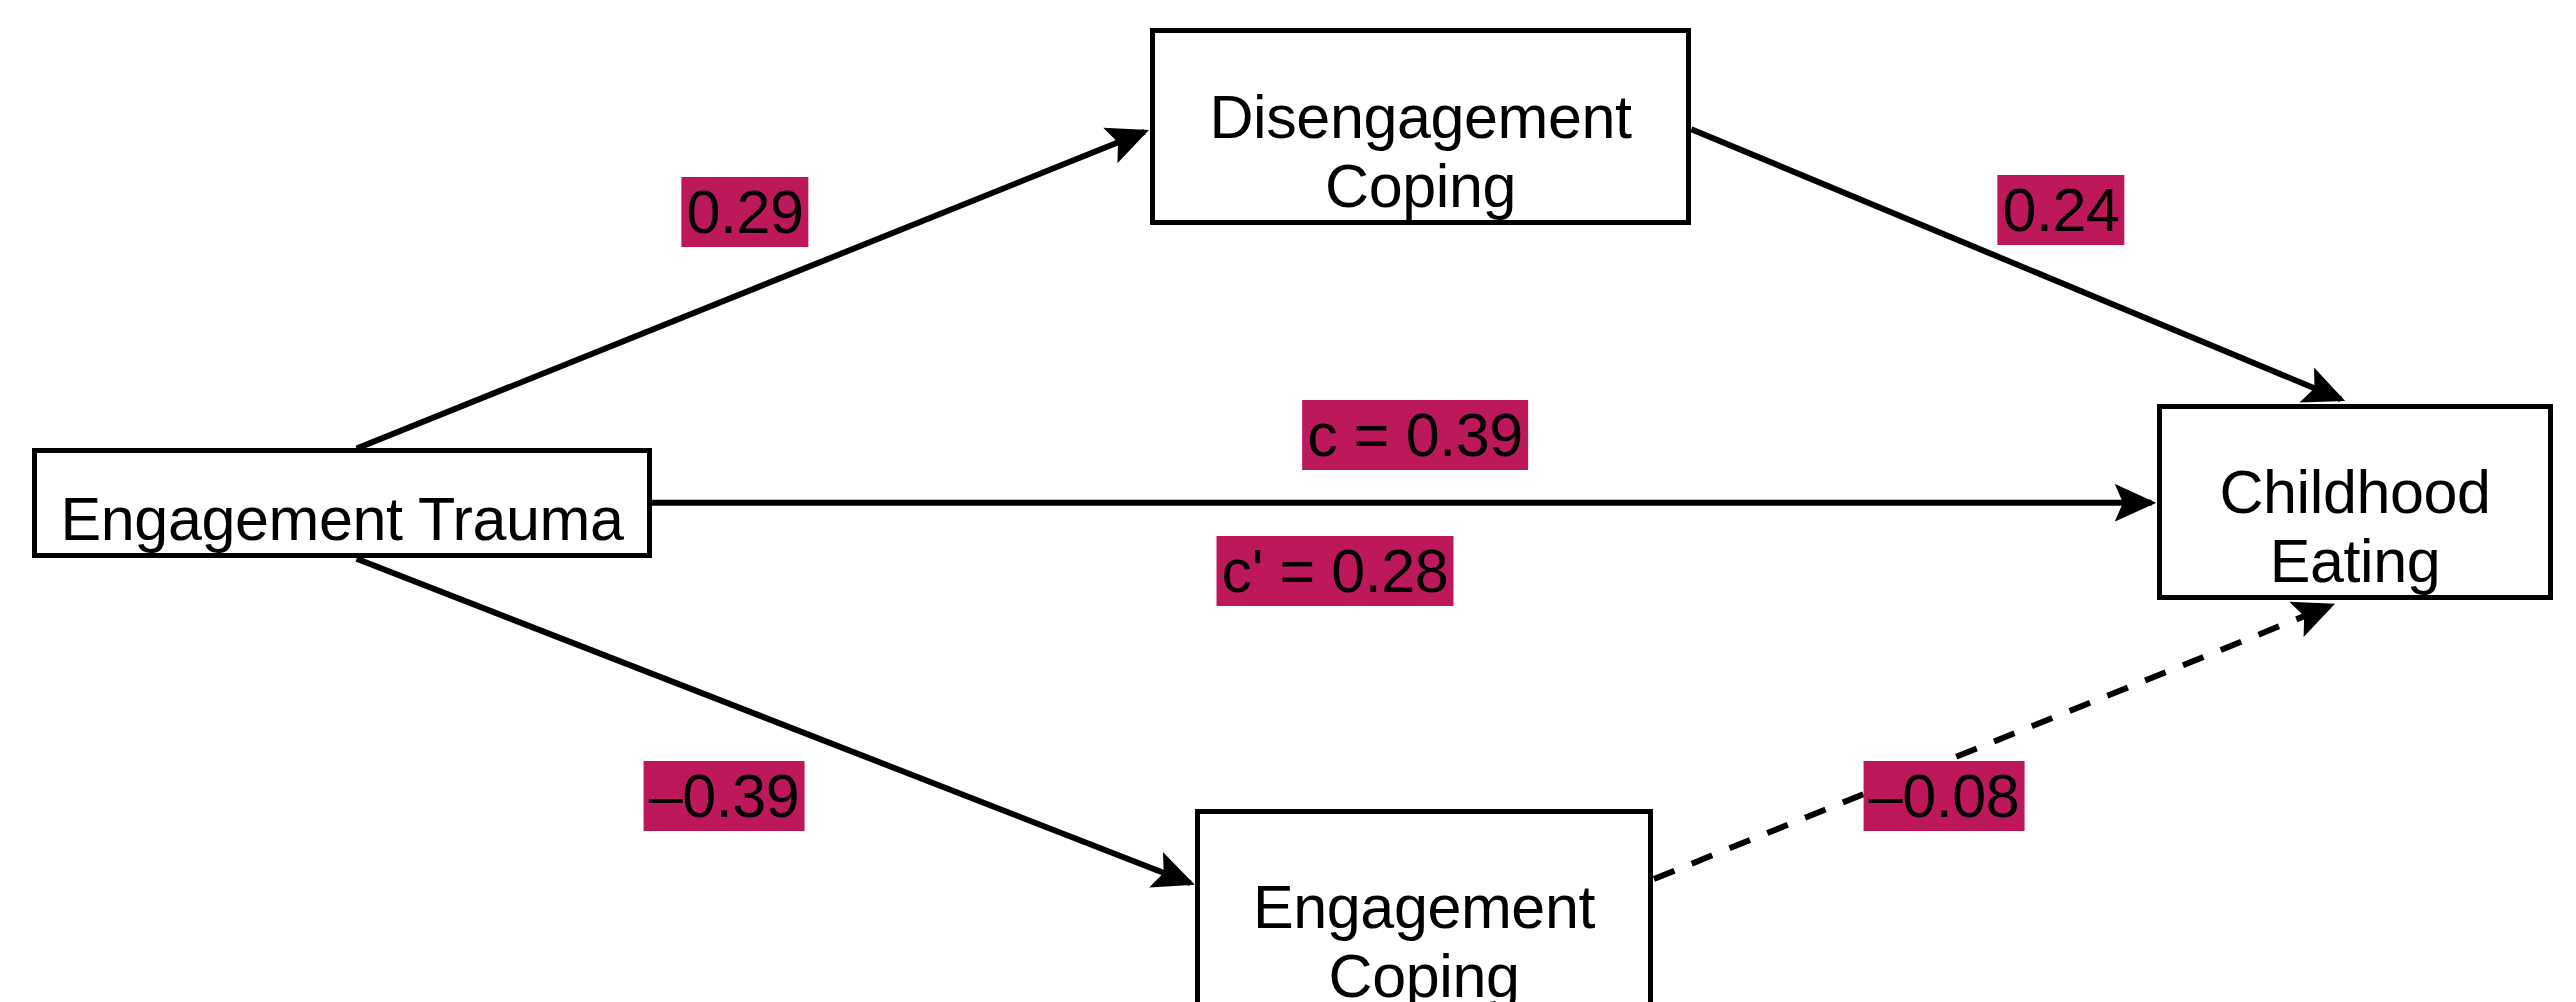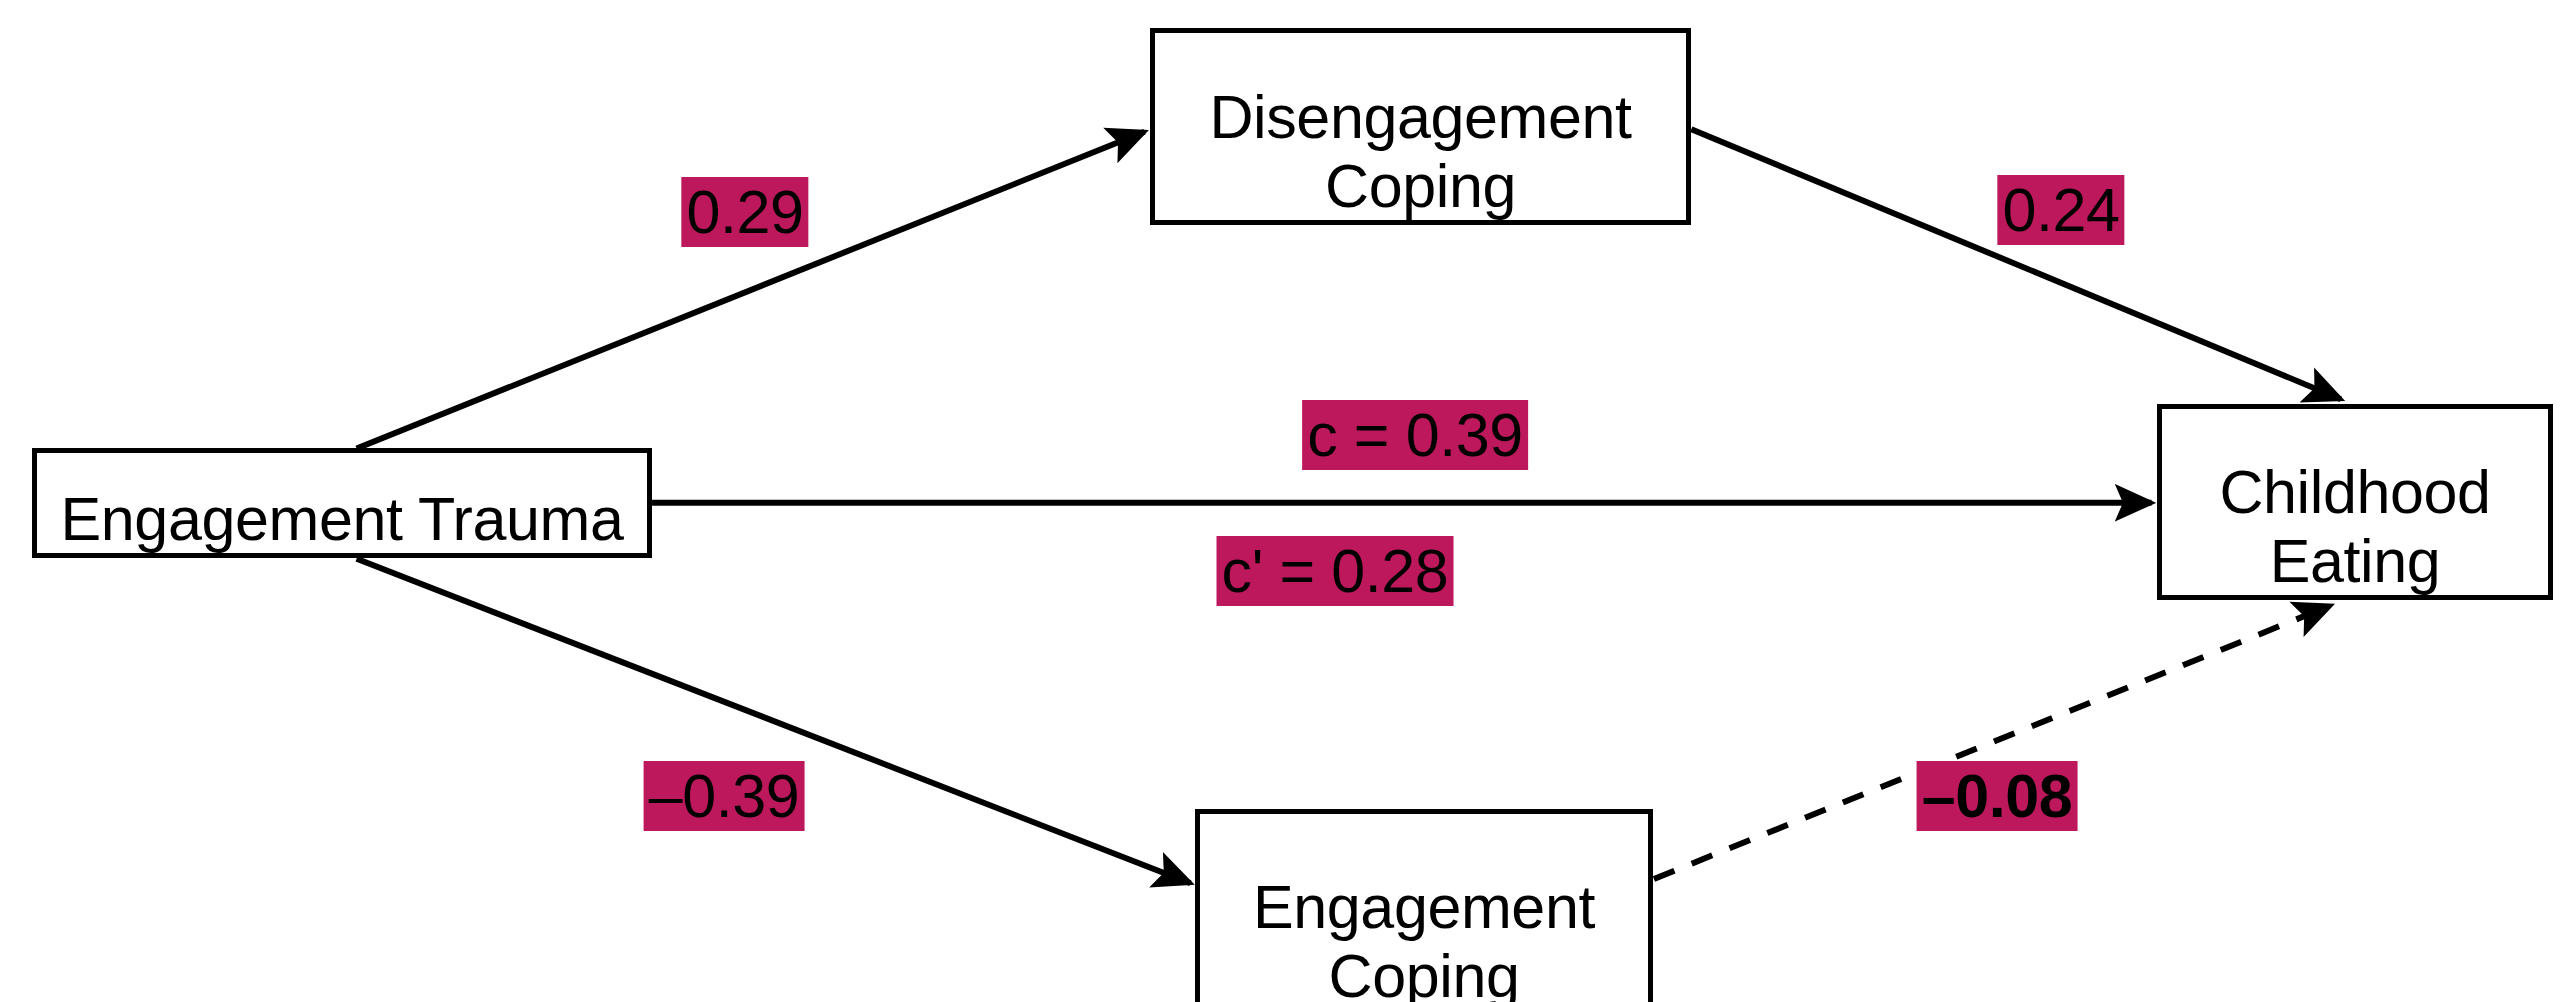--- a/index.html
+++ b/index.html
@@ -60,21 +60,21 @@
   #node-childhood-trauma { left: 32px;   top: 448px;  width: 620px; height: 110px; }
   #node-disengagement    { left: 1150px; top: 28px;   width: 541px; height: 197px; }
   #node-engagement       { left: 1195px; top: 785px;  width: 458px; height: 206px; margin-top: 24px; }
   #node-disordered       { left: 2157px; top: 404px;  width: 396px; height: 196px; }
   
   #label-a1 { left: 745px;  top: 212px; }
   #label-b1 { left: 2061px; top: 210px; }
   #label-c-total  { left: 1415px; top: 435px; }
   #label-c-direct { left: 1335px; top: 571px; }
   #label-a2 { left: 724px;  top: 796px; }
-  #label-b2 { left: 1997px; top: 796px; font-weight: bold; }
+  #label-b2 { left: 1944px; top: 796px; }
 </style>
 </head>
 <body>
 
 <div id="diagram-root">
 
   <svg id="paths-layer" viewBox="0 0 3034 1181" xmlns="http://www.w3.org/2000/svg">
     <defs>
       <marker id="arrowhead" markerWidth="7" markerHeight="7" refX="6.2" refY="3.5" orient="auto" markerUnits="strokeWidth">
         <polygon points="0,0.3 7,3.5 0,6.7 1.4,3.5" fill="#000000"></polygon>

